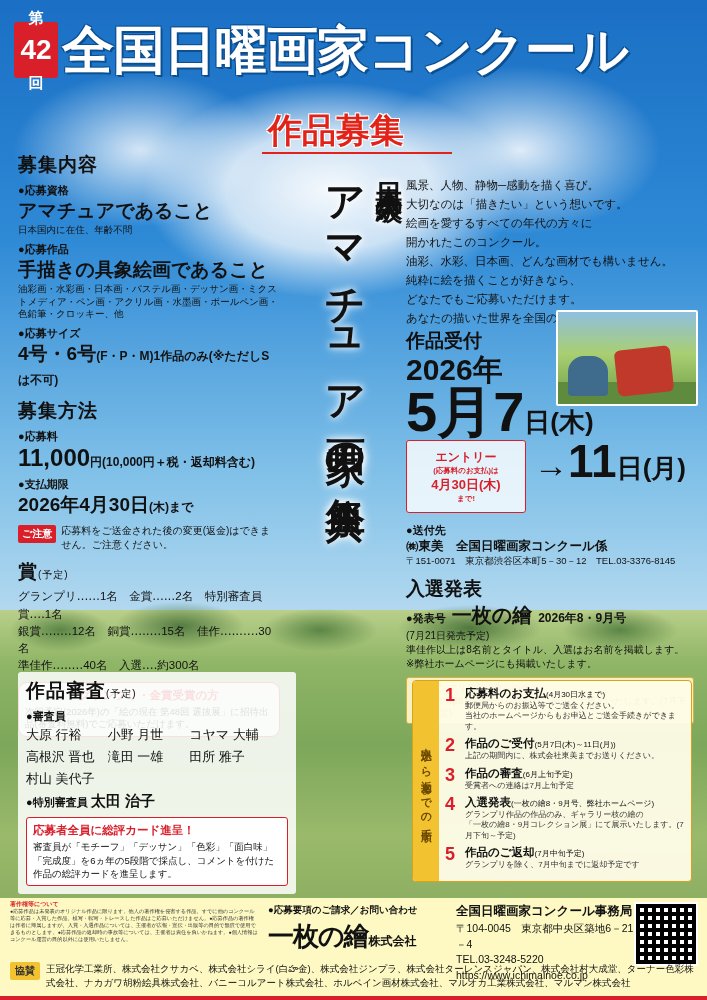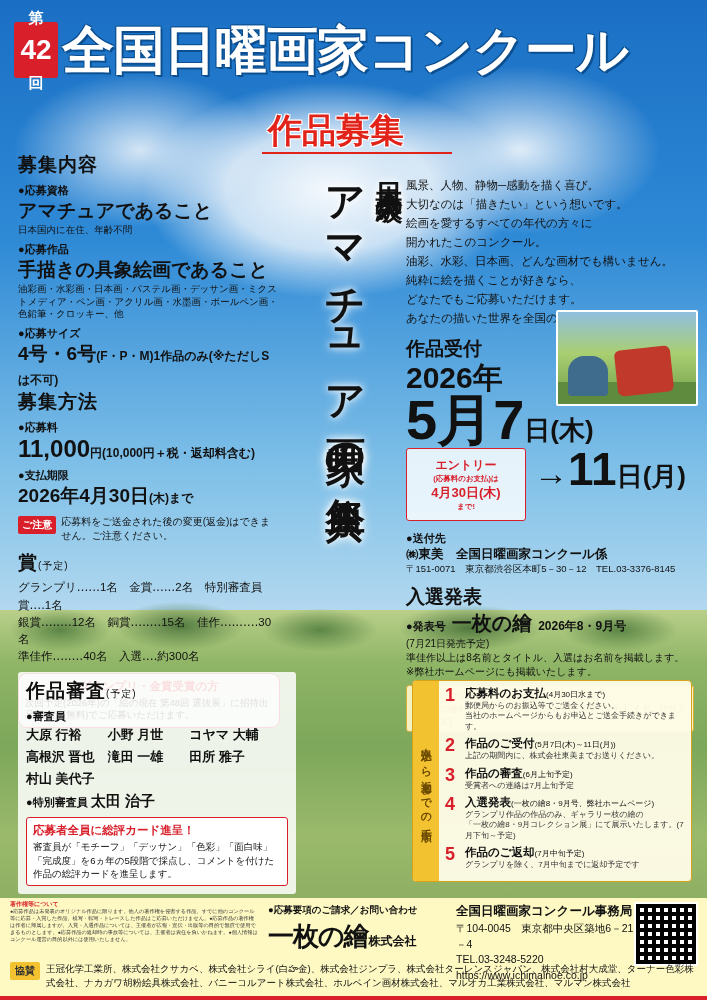--- a/index.html
+++ b/index.html
@@ -83,21 +83,21 @@
     background:rgba(255,255,255,.72);
   }
   .redbox .t{color:#d81f2a;font-size:11.5px;font-weight:bold;text-align:center;}
   .redbox .b{font-size:9.5px;line-height:1.35;margin-top:3px;}
 
   
   .judgebox{
     position:absolute;left:18px;top:672px;width:262px;
     background:rgba(255,255,255,.86);border-radius:3px;padding:6px 8px 8px 8px;
   }
-  .judge-names{font-size:13px;line-height:1.7;font-weight:bold;}
+  .judge-names{font-size:13px;line-height:1.7;}
   .judge-names .nm{display:inline-block;min-width:78px;}
   .judge-special{font-size:11px;font-weight:bold;margin-top:2px;}
   .cardbox{
     margin-top:6px;border:1.5px solid #d81f2a;border-radius:3px;padding:5px 6px;background:#fff;
   }
   .cardbox .t{color:#d81f2a;font-size:11.5px;font-weight:bold;}
   .cardbox .b{font-size:9.5px;line-height:1.4;margin-top:2px;}
 
   
   .vtitle{
@@ -105,21 +105,21 @@
     writing-mode:vertical-rl;text-orientation:upright;
     font-size:40px;font-weight:bold;color:#111;letter-spacing:4px;
     line-height:1.08;
     text-shadow:0 0 6px rgba(255,255,255,.9),0 0 12px rgba(255,255,255,.8);
   }
   .vtitle .l1{font-size:27px;}
 
   
   .right-col{position:absolute;left:406px;top:176px;width:288px;}
   .rc-lead{font-size:11.5px;line-height:1.65;color:#111;}
-  .rc-h{font-size:19px;font-weight:bold;margin-top:8px;}
+  .rc-h{font-size:19px;font-weight:bold;}
   .date-big{font-size:30px;font-weight:bold;line-height:1.05;}
   .date-huge{font-size:56px;font-weight:bold;color:#111;line-height:.95;}
   .date-huge .u{font-size:26px;}
   .entrybox{
     border:1.5px solid #d81f2a;border-radius:3px;background:rgba(255,255,255,.8);
     padding:8px 5px;color:#d81f2a;font-weight:bold;text-align:center;width:108px;
   }
   .entrybox .a{font-size:12px;}
   .entrybox .b{font-size:7.5px;}
   .entrybox .c{font-size:13px;}
@@ -217,21 +217,21 @@
 
     <div class="bullet">●応募作品</div>
     <div class="big">手描きの具象絵画であること</div>
     <div class="tiny">油彩画・水彩画・日本画・パステル画・デッサン画・ミクストメディア・ペン画・アクリル画・水墨画・ボールペン画・色鉛筆・クロッキー、他</div>
 
     <div class="bullet">●応募サイズ</div>
     <div class="big">
       <span>4号・6号</span><span class="small">(F・P・M)1作品のみ(※ただしSは不可)</span>
     </div>
 
-    <div class="sec-h" style="">募集方法</div>
+    <div class="sec-h" style="margin-top:9px;">募集方法</div>
 
     <div class="bullet">●応募料</div>
     <div class="big">
       <span style="font-size:24px;">11,000</span><span class="small">円(10,000円＋税・返却料含む)</span>
     </div>
 
     <div class="bullet">●支払期限</div>
     <div class="big">
       <span>2026年4月30日</span><span class="small">(木)まで</span>
     </div>

